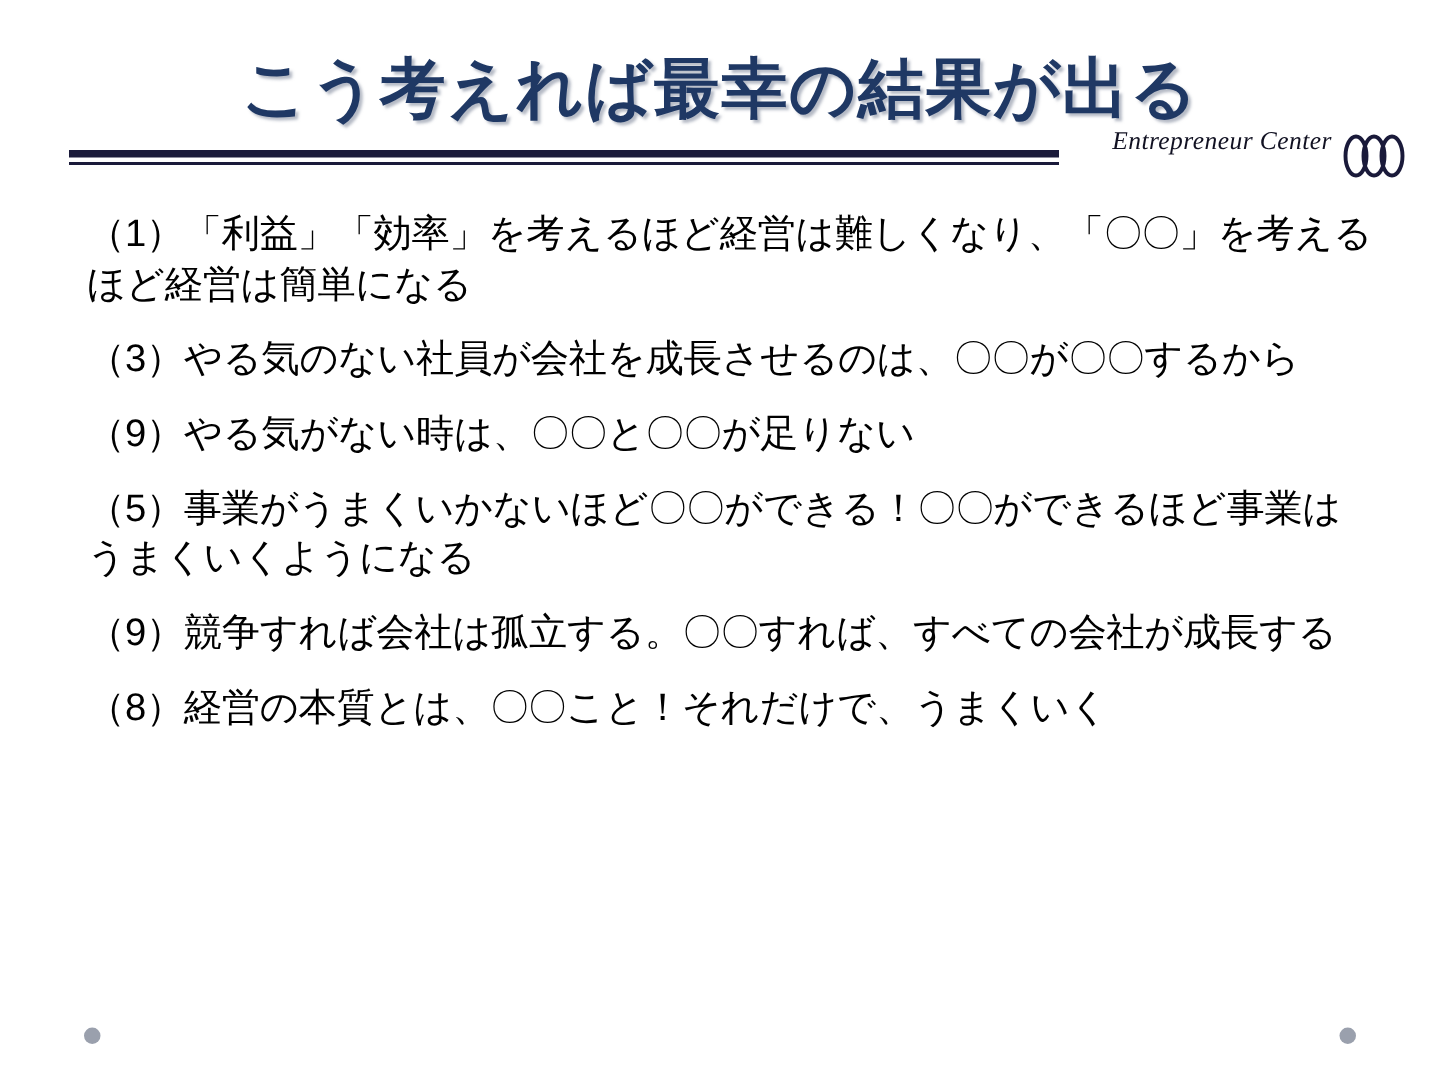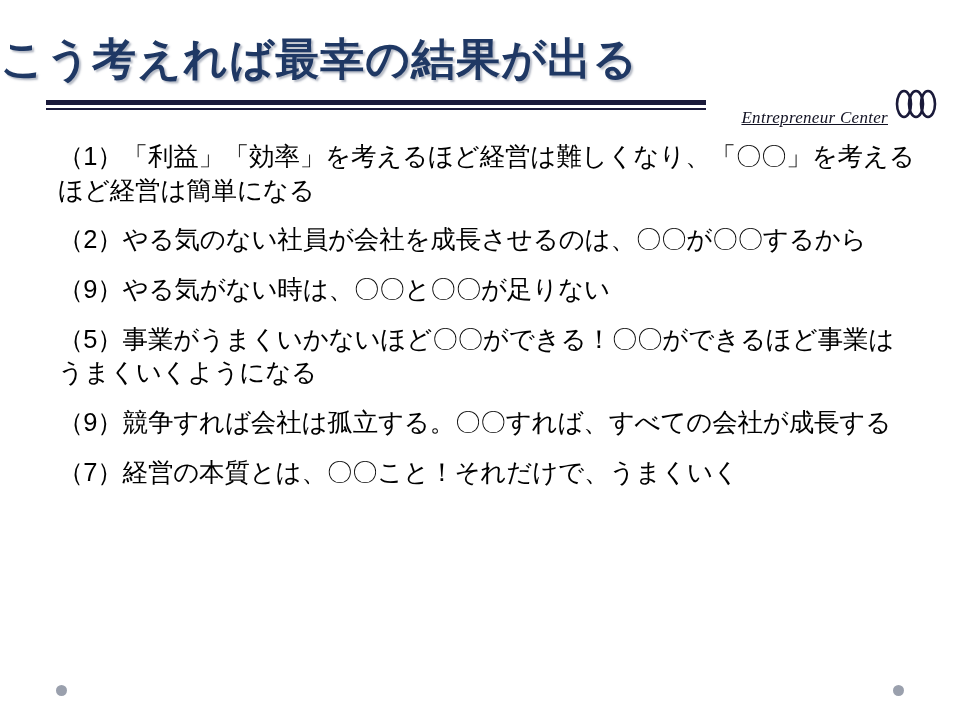--- a/index.html
+++ b/index.html
@@ -19,21 +19,21 @@
     height: 720px;
     box-sizing: border-box;
   }
 
   
   .title {
     position: absolute;
     top: 30px;
     left: 0;
     width: 960px;
-    text-align: left;
+    text-align: center;
     font-size: 44px;
     font-weight: bold;
     color: #1F3864;
     letter-spacing: 1px;
     text-shadow: 2px 2px 2px rgba(120,130,150,0.55);
     font-family: Liberation Sans, sans-serif;
     white-space: nowrap;
   }
 
   
@@ -50,28 +50,27 @@
   }
   .rule-thin {
     height: 2px;
     background: #1a1a3a;
   }
 
   
   .brand-text {
     position: absolute;
     right: 72px;
-    top: 108px;
+    top: 84px;
     font-family: "Liberation Serif", serif;
     font-style: italic;
     font-size: 17px;
     color: #111122;
     letter-spacing: 0.3px;
     white-space: nowrap;
-    text-decoration: underline;
   }
   .brand-logo {
     position: absolute;
     right: 18px;
     top: 84px;
     width: 52px;
     height: 40px;
   }
 
   
@@ -123,23 +122,23 @@
       <g fill="none" stroke="#1a1a3a" stroke-width="2.6">
         <ellipse cx="14" cy="20" rx="7" ry="13"></ellipse>
         <ellipse cx="26" cy="20" rx="7" ry="13"></ellipse>
         <ellipse cx="38" cy="20" rx="7" ry="13"></ellipse>
       </g>
     </svg>
   </div>
 
   <div class="body-list">
     <div class="item">（1）「利益」「効率」を考えるほど経営は難しくなり、「〇〇」を考えるほど経営は簡単になる</div>
-    <div class="item">（2）やる気のない社員が会社を成長させるのは、〇〇が〇〇するから</div>
+    <div class="item">（3）やる気のない社員が会社を成長させるのは、〇〇が〇〇するから</div>
     <div class="item">（9）やる気がない時は、〇〇と〇〇が足りない</div>
     <div class="item">（5）事業がうまくいかないほど〇〇ができる！〇〇ができるほど事業はうまくいくようになる</div>
     <div class="item">（9）競争すれば会社は孤立する。〇〇すれば、すべての会社が成長する</div>
-    <div class="item">（7）経営の本質とは、〇〇こと！それだけで、うまくいく</div>
+    <div class="item">（8）経営の本質とは、〇〇こと！それだけで、うまくいく</div>
   </div>
 
   <div class="dot dot-left"></div>
   <div class="dot dot-right"></div>
 
 </div>
 
 </body></html>

